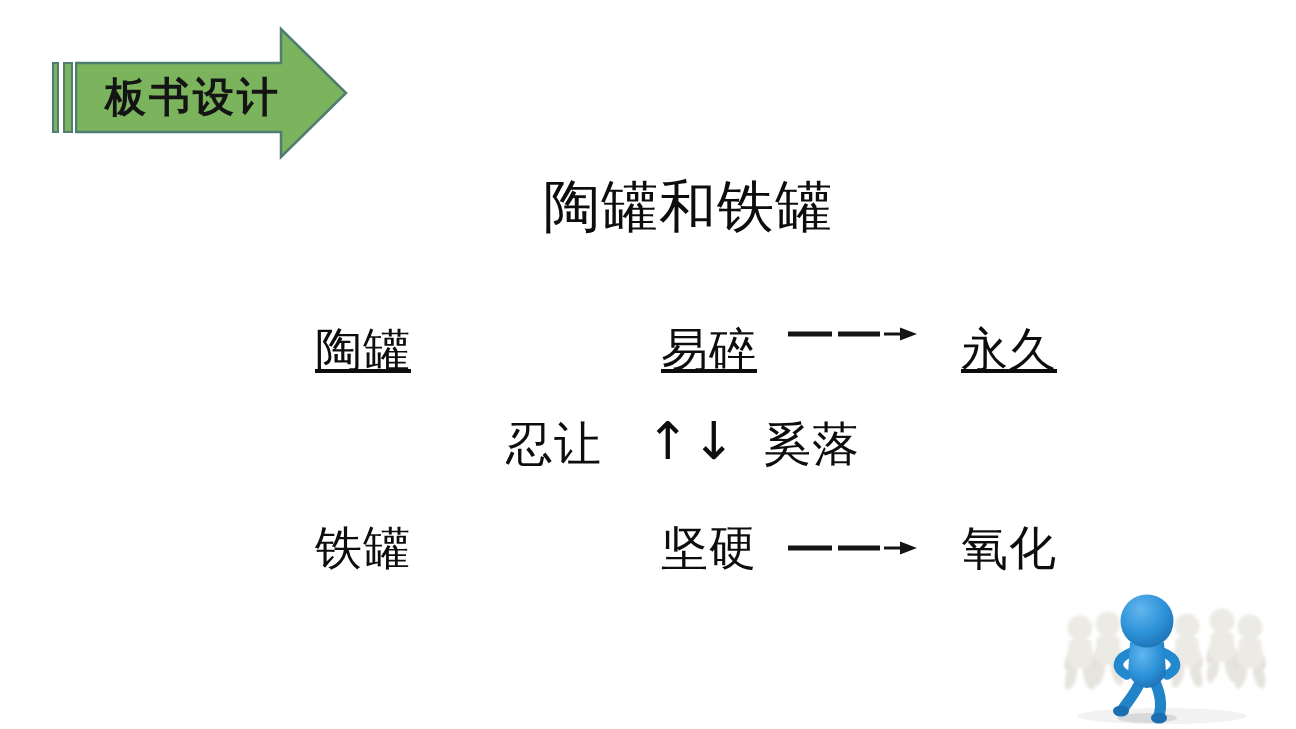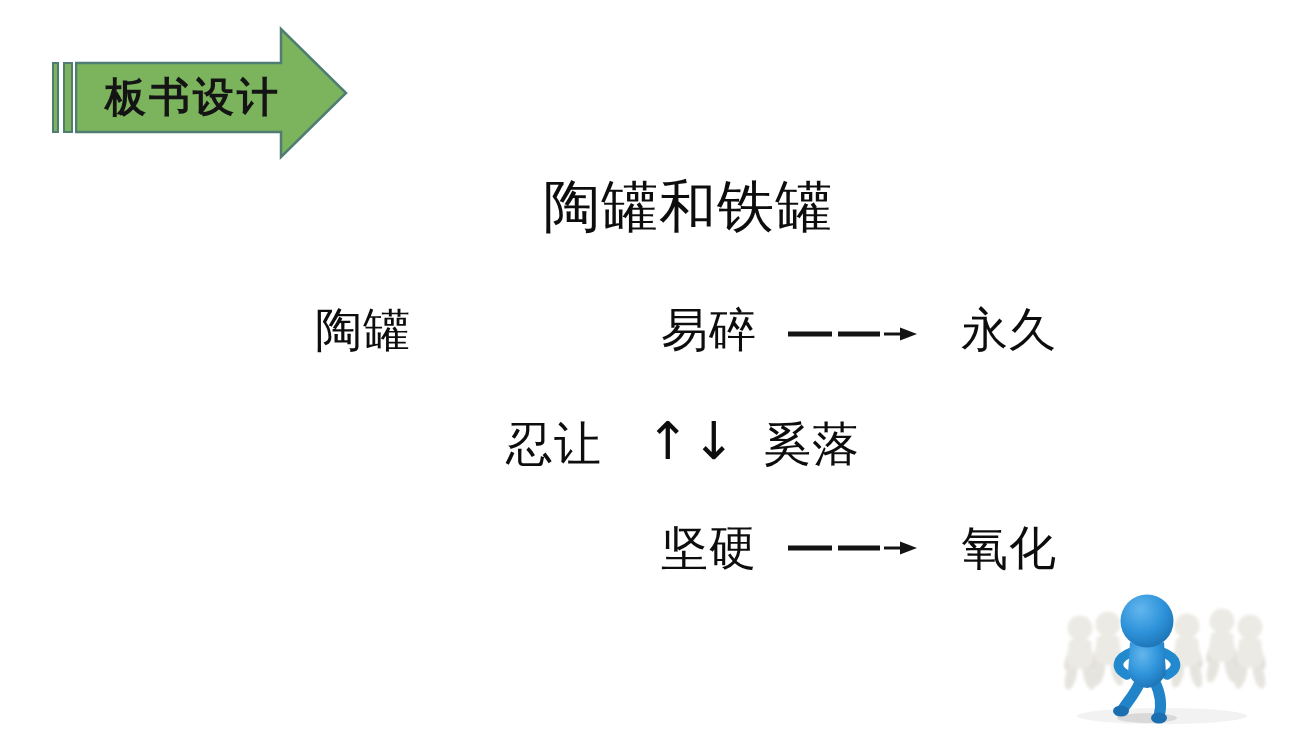--- a/index.html
+++ b/index.html
@@ -31,21 +31,21 @@
   .slide-title{
     position:absolute;left:688px;top:169px;transform:translateX(-50%);
     font-size:57px;color:#0d0d0d;white-space:nowrap;letter-spacing:1px;
   }
   
   .term{
     position:absolute;
     font-size:47px;line-height:52px;color:#0d0d0d;
     white-space:nowrap;letter-spacing:1px;
   }
-  .r1{top:304px;}
+  .r1{top:324px;text-decoration:underline;}
   .r2{top:418px;}
   .r3{top:522px;}
   .arrow-svg{position:absolute;}
   .v-arrow{
     position:absolute;top:412px;font-size:52px;line-height:58px;color:#0d0d0d;
     font-family:"DejaVu Sans","Liberation Sans",sans-serif;font-weight:400;
   }
   
   .figures{position:absolute;left:1044px;top:576px;}
 </style>
@@ -71,20 +71,21 @@
     <line x1="98" y1="9" x2="116" y2="9" stroke="#141414" stroke-width="3"></line>
     <polygon points="114,2.5 131,9 114,15.5" fill="#141414"></polygon>
   </svg>
   <div class="term r1" style="left:961px;">永久</div>
 
   <div class="term r2" style="left:506px;">忍让</div>
   <div class="v-arrow" style="left:646px;">↑</div>
   <div class="v-arrow" style="left:692px;">↓</div>
   <div class="term r2" style="left:764px;">奚落</div>
 
+  <div class="term r3" style="left:315px;">铁罐</div>
   <div class="term r3" style="left:661px;">坚硬</div>
   <svg class="arrow-svg" style="left:786px;top:539px;" width="132" height="18" viewBox="0 0 132 18">
     <line x1="2" y1="9" x2="46" y2="9" stroke="#141414" stroke-width="5"></line>
     <line x1="52" y1="9" x2="94" y2="9" stroke="#141414" stroke-width="5"></line>
     <line x1="98" y1="9" x2="116" y2="9" stroke="#141414" stroke-width="3"></line>
     <polygon points="114,2.5 131,9 114,15.5" fill="#141414"></polygon>
   </svg>
   <div class="term r3" style="left:961px;">氧化</div>
 
   <svg class="figures" width="252" height="153" viewBox="0 0 252 153">

